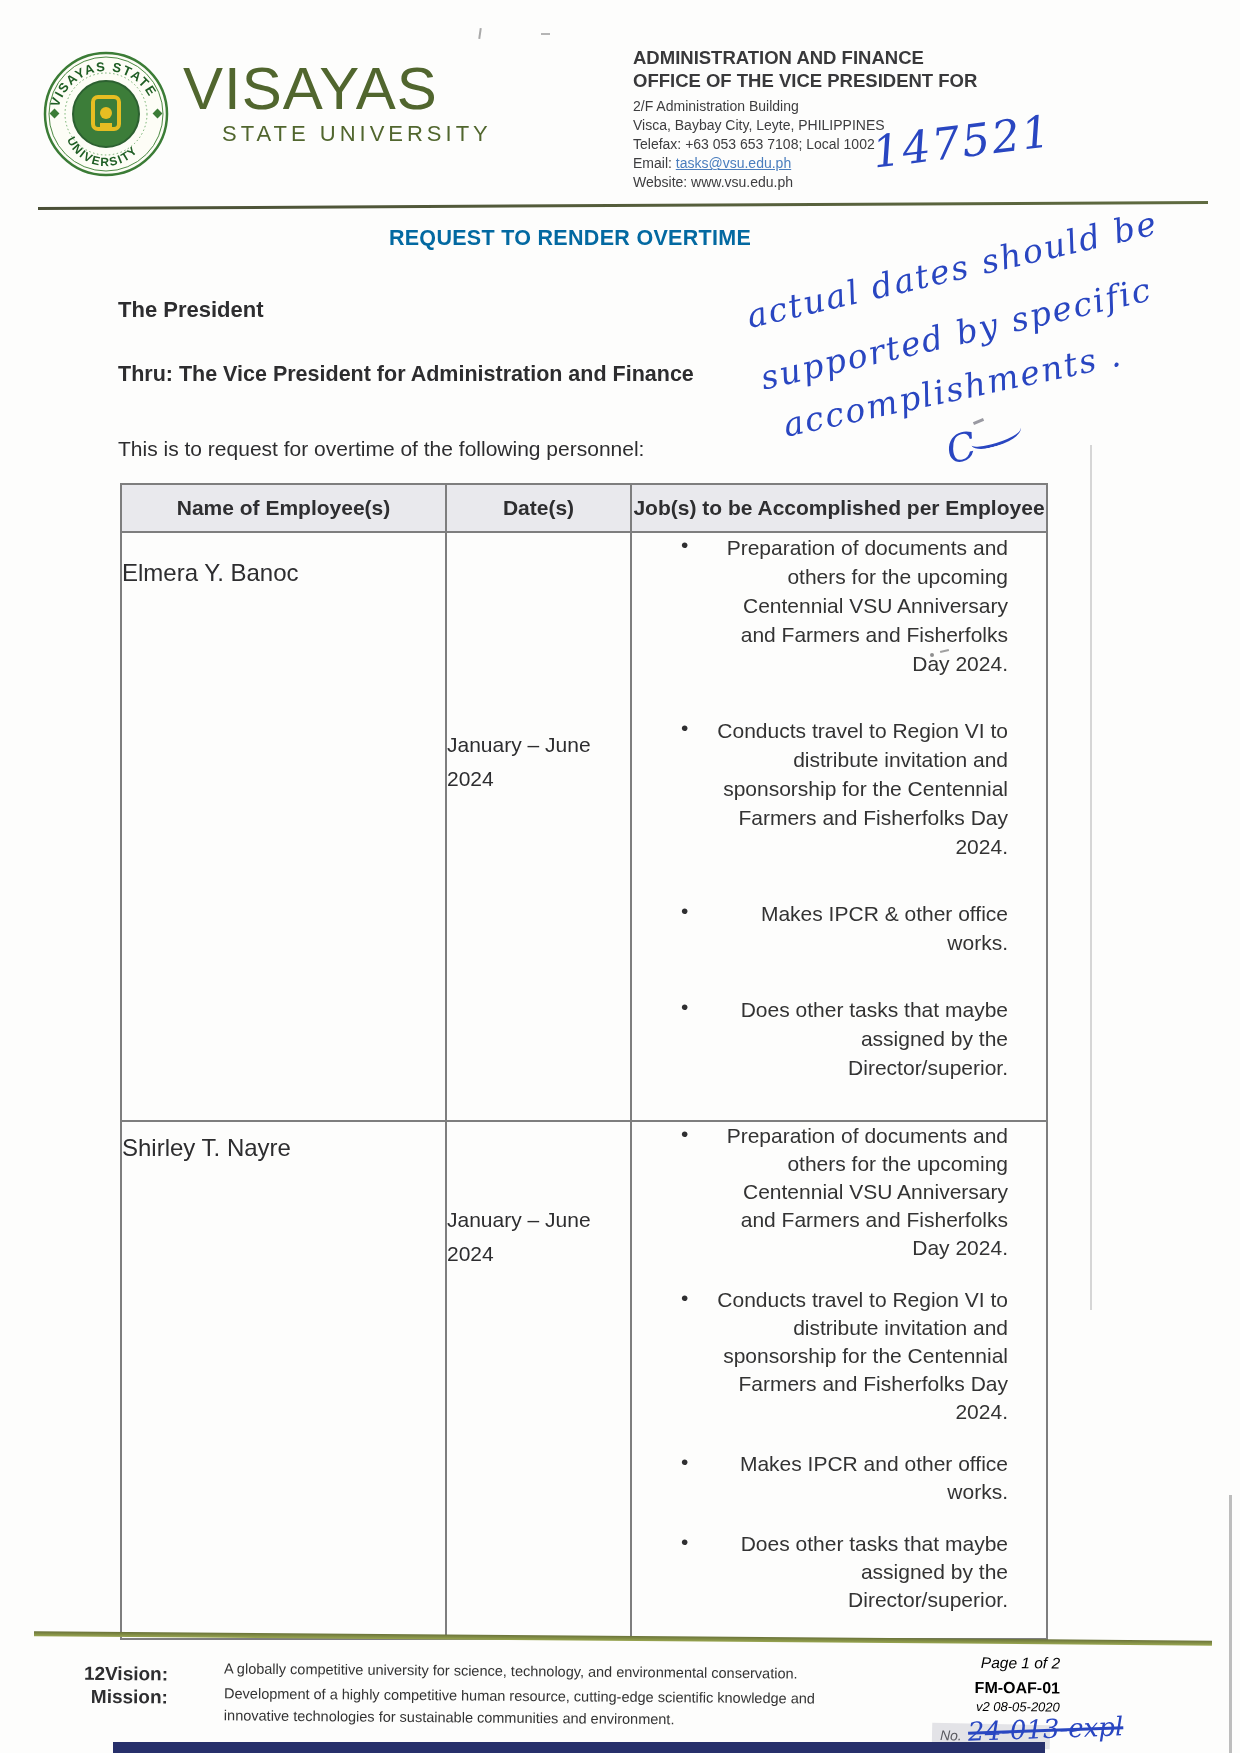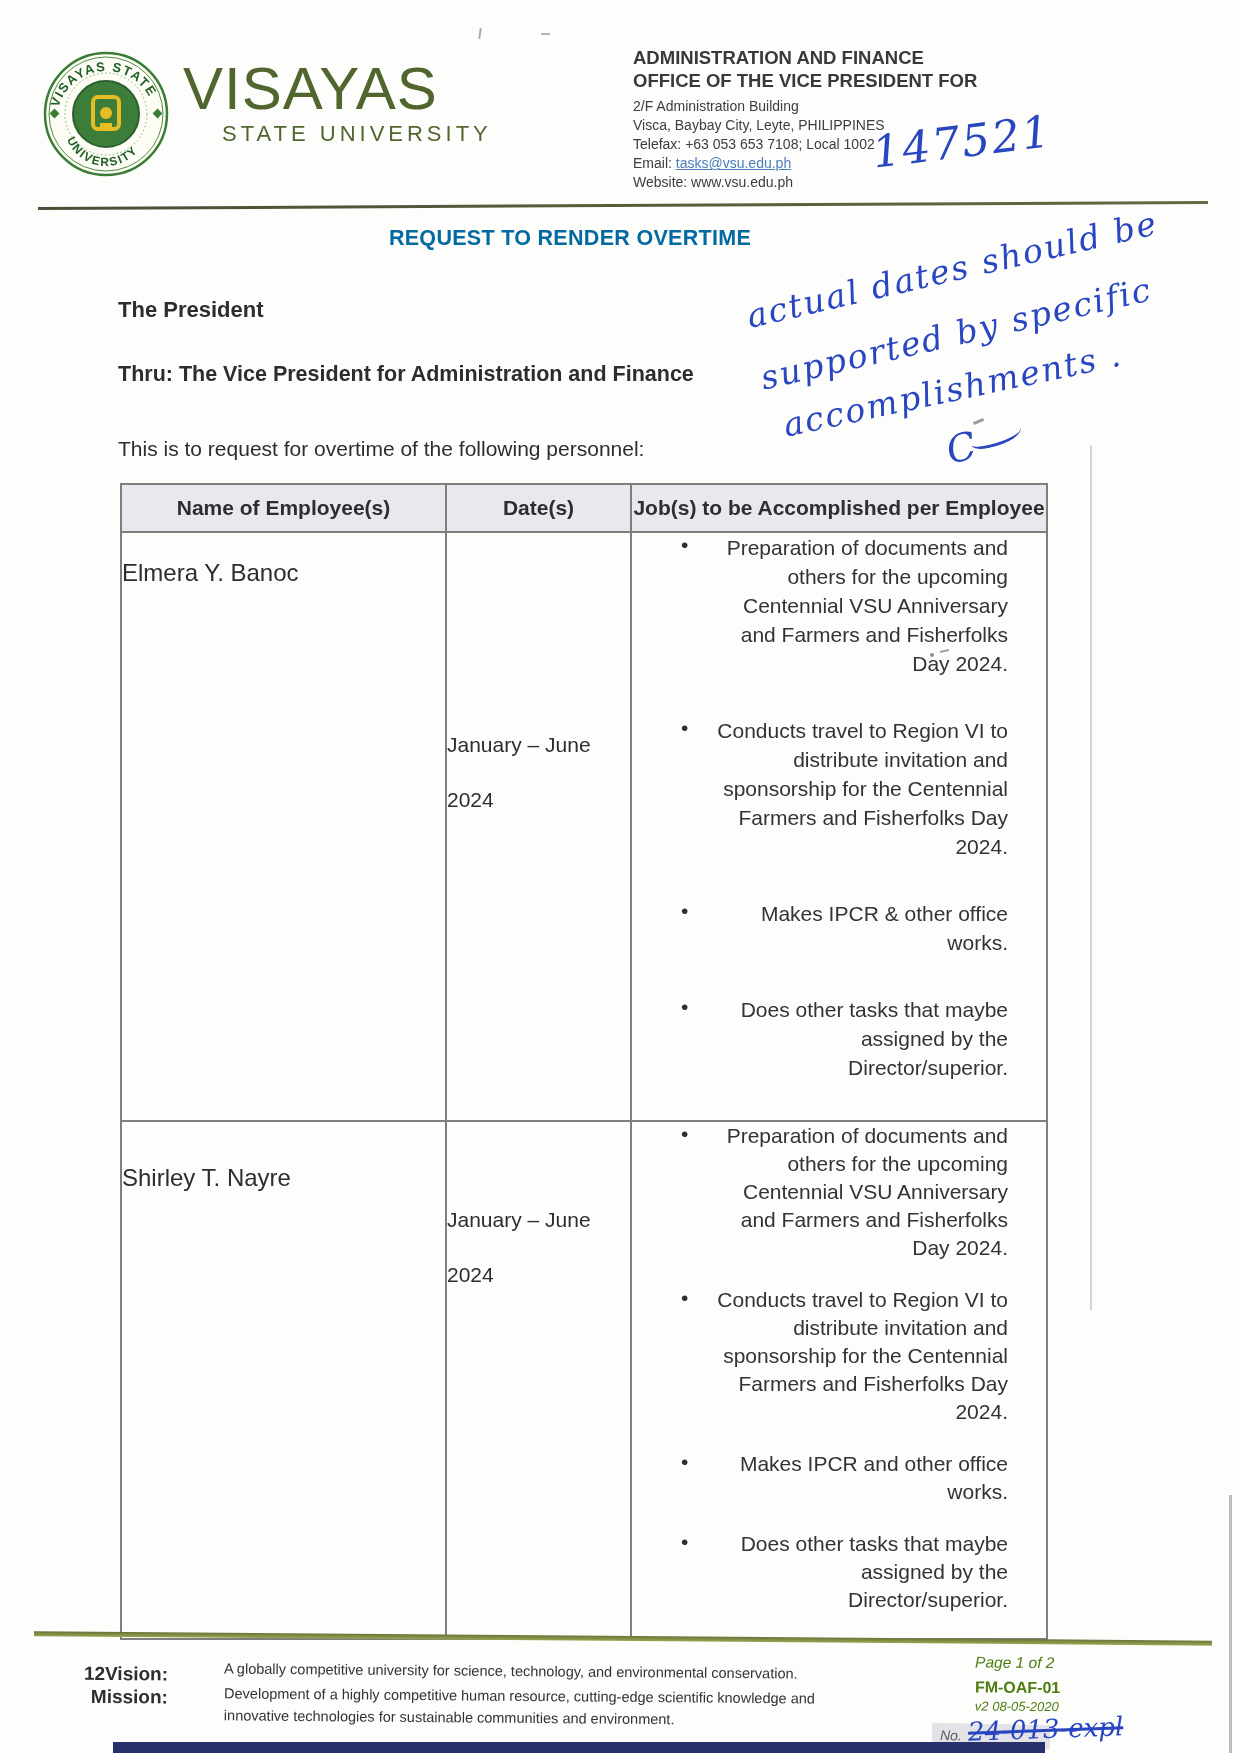--- a/index.html
+++ b/index.html
@@ -43,26 +43,26 @@
     border-bottom:3px solid #2946c1;border-radius:0 0 70% 40%;vertical-align:6px;}
   
   .doc-table{position:absolute;left:120px;top:483px;width:926px;
     border-collapse:collapse;table-layout:fixed;}
   .doc-table td,.doc-table th{border:2px solid #7e7e7e;padding:0;vertical-align:top;}
   .doc-table th{background:#e9e9ed;font-size:21px;font-weight:bold;
     vertical-align:middle;color:#2e2e30;line-height:24px;}
   .th-jobs{padding:0 55px;}
   .name-cell{font-size:24px;padding-left:13px;}
   .r1 .name-cell{padding-top:26px;}
-  .r2 .name-cell{padding-top:42px;}
+  .r2 .name-cell{padding-top:12px;}
   .date-cell{font-size:21px;padding-left:14px;}
   .r1 .date-cell{padding-top:200px;}
   .r2 .date-cell{padding-top:86px;}
   .date-cell p{margin:0;}
-  .date-cell p + p{margin-top:31px;}
+  .date-cell p + p{margin-top:10px;}
   .jobs-cell{padding-top:6px;}
   .bullet{position:relative;padding-left:80px;text-align:right;}
   .bullet::before{content:"•";position:absolute;left:49px;top:0;font-size:21px;color:#2f2f31;}
   .bullet p{margin:0;width:296px;font-size:21px;line-height:29px;color:#333;}
   .r1 .bullet{margin-bottom:38px;}
   .r2 .bullet{margin-bottom:24px;}
   .r2 .bullet p{line-height:28px;}
   
   .vline1{position:absolute;left:1090px;top:445px;width:2px;height:865px;background:#d6d6d6;}
   .vline2{position:absolute;left:1229px;top:1495px;width:3px;height:258px;background:#bdbdbd;}
@@ -73,22 +73,22 @@
   .a5{position:absolute;left:940px;top:650px;width:9px;height:2px;background:#a0a0a0;transform:rotate(-14deg);}
   
   .rule-bottom{position:absolute;left:34px;top:1636px;width:1178px;height:5px;
     background:linear-gradient(#6a7339,#9aa751);transform:rotate(0.45deg);}
   .f-labels{position:absolute;left:40px;top:1662px;width:128px;text-align:right;
     font-size:19px;font-weight:bold;line-height:23px;color:#2e2e30;transform:rotate(0.4deg);}
   .f-vision{position:absolute;left:224px;top:1663px;font-size:14.5px;color:#333;
     white-space:nowrap;transform:rotate(0.5deg);}
   .f-mission{position:absolute;left:224px;top:1685px;width:615px;font-size:14.5px;
     line-height:22px;color:#333;transform:rotate(0.5deg);}
-  .f-right{position:absolute;left:975px;top:1654px;width:140px;text-align:left;
-    transform:rotate(0.4deg);color:#4d7c0f;}
+  .f-right{position:absolute;left:920px;top:1654px;width:140px;text-align:right;
+    transform:rotate(0.4deg);color:#000000;}
   .page-num{font-size:15.5px;font-style:italic;}
   .form-code{font-size:16px;font-weight:bold;margin-top:7px;}
   .form-ver{font-size:13px;font-style:italic;margin-top:2px;}
   .no-box{position:absolute;left:932px;top:1724px;width:118px;height:24px;background:#e3e3e7;
     transform:rotate(1.2deg);font-size:14px;font-style:italic;color:#5a5a60;
     padding-left:8px;box-sizing:border-box;line-height:24px;}
   .no-hand{position:absolute;left:968px;top:1714px;font-size:26px;
     text-decoration:line-through;text-decoration-thickness:3px;transform:rotate(-2deg);}
   .hand-partial{position:absolute;left:942px;top:1747px;display:flex;gap:8px;}
   .hand-partial span{display:block;width:18px;height:12px;border-top:3px solid #2946c1;border-radius:50%;}

